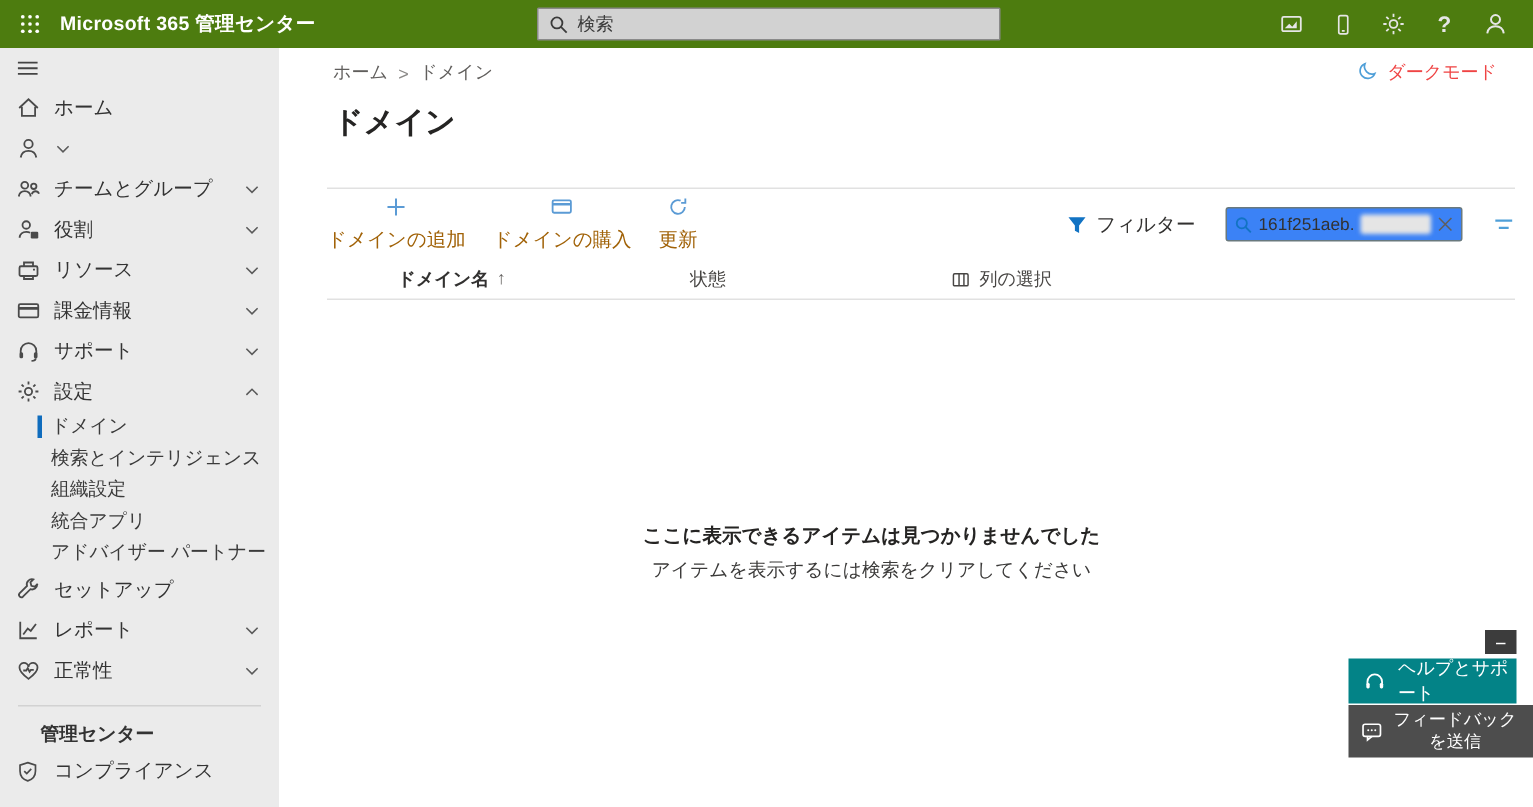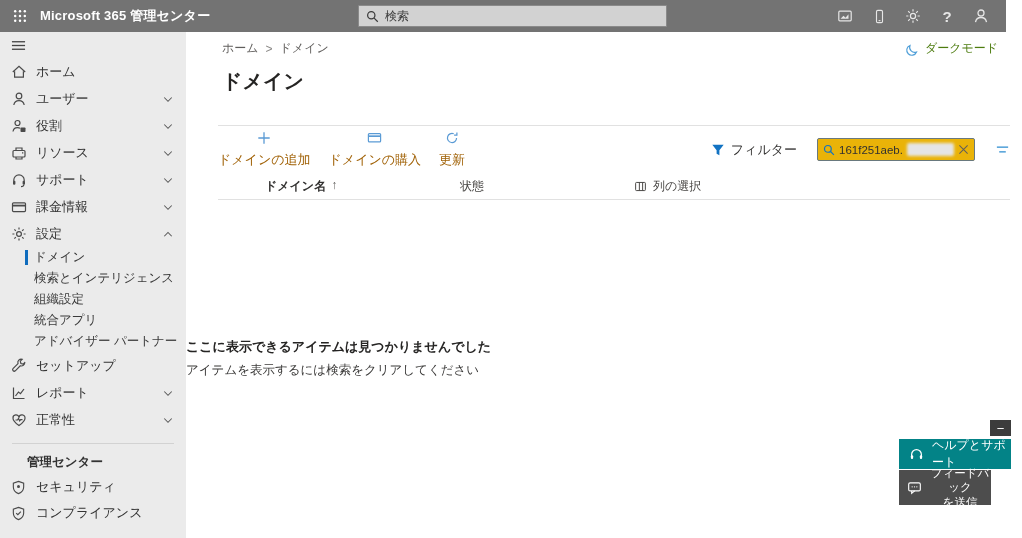--- a/index.html
+++ b/index.html
@@ -1,21 +1,21 @@
 <!DOCTYPE html>
 <html><head>
 <meta charset="utf-8">
 <style>
   * { margin:0; padding:0; box-sizing:border-box; }
   html,body { width:1022px; height:538px; overflow:hidden; background:#fff;
     font-family:"Liberation Sans","DejaVu Sans",sans-serif; color:#323130; }
   .screen { position:relative; width:1022px; height:538px; overflow:hidden; }
 
   
-  .topbar { position:absolute; top:0; left:0; right:16px; height:32px; background:#737373;
+  .topbar { position:absolute; top:0; left:0; right:0; height:32px; background:#4d7c0f;
     display:flex; align-items:center; color:#ffffff; }
   .waffle { width:40px; height:32px; display:flex; align-items:center; justify-content:center; cursor:pointer; }
   .tb-title { font-size:13px; font-weight:bold; letter-spacing:.2px; cursor:pointer; }
   .tb-search { position:absolute; left:358px; top:5px; width:309px; height:22px; background:#d2d2d2;
     border:1px solid #8a8a8a; border-radius:1px; display:flex; align-items:center; padding:0 7px;
     color:#3a3a3a; font-size:12px; gap:6px; }
   .tb-icons { position:absolute; right:8px; top:0; height:32px; display:flex; align-items:center; }
   .tb-icons .tbi { width:34px; height:32px; display:flex; align-items:center; justify-content:center;
     color:#e6e6e6; cursor:pointer; font-size:14px; }
   .tbi.help-glyph { font-size:15px; font-weight:bold; }
@@ -35,57 +35,57 @@
   .section-hd { height:24px; display:flex; align-items:center; padding-left:27px; font-weight:bold; font-size:12.5px; }
   .admin-row { height:26px; display:flex; align-items:center; padding-left:11px; cursor:pointer; }
   .admin-row .ic { width:15px; height:15px; margin-right:10px; color:#4a4a4a; }
 
   
   .main { position:absolute; top:32px; left:186px; right:0; bottom:0; background:#fff; }
   .crumb-row { position:absolute; top:8px; left:36px; right:24px; display:flex; align-items:center;
     font-size:12px; color:#605e5c; }
   .crumb { cursor:pointer; }
   .crumb-sep { margin:0 7px; color:#8a8886; }
-  .darkmode { margin-left:auto; display:flex; align-items:flex-end; gap:6px; cursor:pointer;
-    color:#4d7c0f; font-size:12px; }
+  .darkmode { margin-left:auto; display:flex; align-items:flex-start; gap:6px; cursor:pointer;
+    color:#ef4444; font-size:12px; }
   .page-title { position:absolute; top:36px; left:36px; font-size:20px; font-weight:bold; color:#252423; }
 
   .toolbar { position:absolute; top:93px; left:32px; right:12px; border-top:1px solid #e1e1e1;
     padding-top:8px; height:40px; display:flex; align-items:center; font-size:13px; }
   .tool-btn { display:flex; align-items:center; gap:6px; margin-right:18px; cursor:pointer; color:#a16207;flex-direction:column; }
   .tool-btn .ic { color:#5b9bd5; }
   .filter-zone { margin-left:auto; display:flex; align-items:center; gap:20px; }
   .filter-btn { display:flex; align-items:center; gap:6px; cursor:pointer; color:#323130; }
   .filter-search { width:158px; height:23px; border:1px solid #69797e; border-radius:2px;
-    display:flex; align-items:center; padding:0 5px; gap:4px; background:#eab308; }
+    display:flex; align-items:center; padding:0 5px; gap:4px; background:#3b82f6; }
   .filter-search .val { font-size:11.5px; color:#323130; white-space:nowrap; }
   .redacted { display:inline-block; width:56px; height:13px; background:#e5e5e5; border-radius:2px;
     filter:blur(1.5px); }
   .clear-x { cursor:pointer; color:#605e5c; display:flex; margin-left:auto; }
   .lines-icon { color:#4f9fd8; cursor:pointer; }
 
   .thead { position:absolute; top:144px; left:32px; right:12px; height:24px;
     border-bottom:1px solid #e1e1e1; font-size:12px; }
   .th-domain { position:absolute; left:47px; top:2px; font-weight:bold; display:flex; gap:5px; cursor:pointer; }
   .th-domain .arrow { color:#605e5c; font-weight:normal; }
   .th-status { position:absolute; left:242px; top:2px; color:#484644; cursor:pointer; }
   .th-choose { position:absolute; left:416px; top:2px; color:#484644; display:flex; align-items:center; gap:6px; cursor:pointer; }
 
-  .empty { position:absolute; top:306px; left:0; width:790px; }
+  .empty { position:absolute; top:316px; left:0; width:790px; text-align:center; }
   .empty .e1 { font-size:13px; font-weight:bold; color:#252423; margin-bottom:6px; }
   .empty .e2 { font-size:12.5px; color:#3b3a39; }
 
   
   .float-zone { position:absolute; right:11px; bottom:33px; width:112px; }
   .min-btn { position:absolute; right:0; top:-19px; width:21px; height:16px; background:#3c3c3c;
     color:#fff; display:flex; align-items:center; justify-content:center; font-size:13px;
     line-height:1; cursor:pointer; }
   .help-btn { width:112px; height:30px; background:#038387; color:#fff; display:flex; align-items:center;
     padding-left:10px; gap:8px; font-size:12px; cursor:pointer; }
-  .fb-btn { width:92px; height:35px; margin-top:1px; background:#4d4d4d; color:#fff; display:flex;
+  .fb-btn { width:124px; height:35px; margin-top:1px; background:#4d4d4d; color:#fff; display:flex;
     align-items:center; padding-left:8px; gap:7px; font-size:11.5px; cursor:pointer; }
   .fb-txt { text-align:center; line-height:1.25; }
   svg { display:block; }
 </style>
 </head>
 <body>
 
 <div class="screen">
 
   <header class="topbar">
@@ -162,28 +162,43 @@
       <span class="lbl">ホーム</span>
     </div>
 
     <div class="nav-row">
       <span class="ic">
         <svg width="16" height="16" viewBox="0 0 16 16" fill="none" stroke="currentColor" stroke-width="1.2">
           <circle cx="8" cy="5" r="2.8"></circle>
             <path d="M2.8 14c.5-3 2.4-4.4 5.2-4.4s4.7 1.4 5.2 4.4"></path>
         </svg>
         </span>
-      <span class="lbl">ユーザー</span>
-      <span class="chev">
-        <svg width="12" height="12" viewBox="0 0 16 16" fill="none" stroke="currentColor" stroke-width="1.4">
-            <path d="M3 6l5 5 5-5"></path>
-          </svg>
-        </span>
-    </div>
-
+      <span class="chev">
+        <svg width="12" height="12" viewBox="0 0 16 16" fill="none" stroke="currentColor" stroke-width="1.4">
+            <path d="M3 6l5 5 5-5"></path>
+          </svg>
+        </span>
+    </div>
+
+    <div class="nav-row">
+      <span class="ic">
+        <svg width="16" height="16" viewBox="0 0 16 16" fill="none" stroke="currentColor" stroke-width="1.2">
+          <circle cx="5.5" cy="5.5" r="2.3"></circle>
+            <circle cx="11.5" cy="6.2" r="1.8"></circle>
+          <path d="M1.5 13c.4-2.4 1.9-3.6 4-3.6s3.6 1.2 4 3.6"></path>
+            <path d="M10.2 11.5c.4-1.3 1.3-2 2.5-2 1.1 0 1.9.6 2.3 1.7"></path>
+        </svg>
+        </span>
+      <span class="lbl">チームとグループ</span>
+      <span class="chev">
+        <svg width="12" height="12" viewBox="0 0 16 16" fill="none" stroke="currentColor" stroke-width="1.4">
+            <path d="M3 6l5 5 5-5"></path>
+          </svg>
+        </span>
+    </div>
 
     <div class="nav-row">
       <span class="ic">
         <svg width="16" height="16" viewBox="0 0 16 16" fill="none" stroke="currentColor" stroke-width="1.2">
           <circle cx="6.5" cy="5" r="2.5"></circle>
             <path d="M2 13.5c.4-2.6 2-3.9 4.5-3.9 1 0 1.9.2 2.6.6"></path>
           <rect x="9.5" y="9.5" width="5" height="4.5" rx=".8" fill="currentColor" stroke="none"></rect>
         </svg>
         </span>
       <span class="lbl">役割</span>
@@ -207,52 +222,52 @@
       <span class="chev">
         <svg width="12" height="12" viewBox="0 0 16 16" fill="none" stroke="currentColor" stroke-width="1.4">
             <path d="M3 6l5 5 5-5"></path>
           </svg>
         </span>
     </div>
 
     <div class="nav-row">
       <span class="ic">
         <svg width="16" height="16" viewBox="0 0 16 16" fill="none" stroke="currentColor" stroke-width="1.2">
+          <rect x="1.5" y="3.8" width="13" height="8.8" rx="1"></rect>
+            <line x1="1.5" y1="6.6" x2="14.5" y2="6.6" stroke-width="1.8"></line>
+        </svg>
+        </span>
+      <span class="lbl">課金情報</span>
+      <span class="chev">
+        <svg width="12" height="12" viewBox="0 0 16 16" fill="none" stroke="currentColor" stroke-width="1.4">
+            <path d="M3 6l5 5 5-5"></path>
+          </svg>
+        </span>
+    </div>
+
+    <div class="nav-row">
+      <span class="ic">
+        <svg width="16" height="16" viewBox="0 0 16 16" fill="none" stroke="currentColor" stroke-width="1.2">
           <path d="M2.8 9.5V8a5.2 5.2 0 0 1 10.4 0v1.5"></path>
           <rect x="2" y="8.8" width="2.4" height="4" rx="1" fill="currentColor" stroke="none"></rect>
           <rect x="11.6" y="8.8" width="2.4" height="4" rx="1" fill="currentColor" stroke="none"></rect>
           <path d="M12.8 12.8c0 1.2-1.2 1.8-2.8 1.8"></path>
         </svg>
         </span>
       <span class="lbl">サポート</span>
       <span class="chev">
         <svg width="12" height="12" viewBox="0 0 16 16" fill="none" stroke="currentColor" stroke-width="1.4">
             <path d="M3 6l5 5 5-5"></path>
           </svg>
         </span>
     </div>
 
     <div class="nav-row">
       <span class="ic">
         <svg width="16" height="16" viewBox="0 0 16 16" fill="none" stroke="currentColor" stroke-width="1.2">
-          <rect x="1.5" y="3.8" width="13" height="8.8" rx="1"></rect>
-            <line x1="1.5" y1="6.6" x2="14.5" y2="6.6" stroke-width="1.8"></line>
-        </svg>
-        </span>
-      <span class="lbl">課金情報</span>
-      <span class="chev">
-        <svg width="12" height="12" viewBox="0 0 16 16" fill="none" stroke="currentColor" stroke-width="1.4">
-            <path d="M3 6l5 5 5-5"></path>
-          </svg>
-        </span>
-    </div>
-
-    <div class="nav-row">
-      <span class="ic">
-        <svg width="16" height="16" viewBox="0 0 16 16" fill="none" stroke="currentColor" stroke-width="1.2">
           <circle cx="8" cy="8" r="2.4"></circle>
           <path d="M8 1.4v2M8 12.6v2M1.4 8h2M12.6 8h2M3.4 3.4l1.4 1.4M11.2 11.2l1.4 1.4M12.6 3.4l-1.4 1.4M4.8 11.2l-1.4 1.4"></path>
         </svg>
         </span>
       <span class="lbl">設定</span>
       <span class="chev">
         <svg width="12" height="12" viewBox="0 0 16 16" fill="none" stroke="currentColor" stroke-width="1.4">
             <path d="M3 11l5-5 5 5"></path>
           </svg>
         </span>
@@ -310,29 +325,20 @@
         <svg width="12" height="12" viewBox="0 0 16 16" fill="none" stroke="currentColor" stroke-width="1.4">
             <path d="M3 6l5 5 5-5"></path>
           </svg>
         </span>
     </div>
 
     <div class="nav-divider"></div>
 
     <div class="section-hd">管理センター</div>
 
-    <div class="admin-row">
-      <span class="ic">
-        <svg width="15" height="15" viewBox="0 0 16 16" fill="none" stroke="currentColor" stroke-width="1.2">
-          <path d="M8 1.5l5.5 1.8v4.2c0 3.5-2.2 6-5.5 7-3.3-1-5.5-3.5-5.5-7V3.3z"></path>
-          <circle cx="8" cy="7" r="1.6" fill="currentColor" stroke="none"></circle>
-        </svg>
-        </span>
-      <span class="lbl">セキュリティ</span>
-    </div>
 
     <div class="admin-row">
       <span class="ic">
         <svg width="15" height="15" viewBox="0 0 16 16" fill="none" stroke="currentColor" stroke-width="1.2">
           <path d="M8 1.5l5.5 1.8v4.2c0 3.5-2.2 6-5.5 7-3.3-1-5.5-3.5-5.5-7V3.3z"></path>
           <path d="M5.5 7.5L7.3 9.3 10.5 6"></path>
         </svg>
         </span>
       <span class="lbl">コンプライアンス</span>
     </div>

